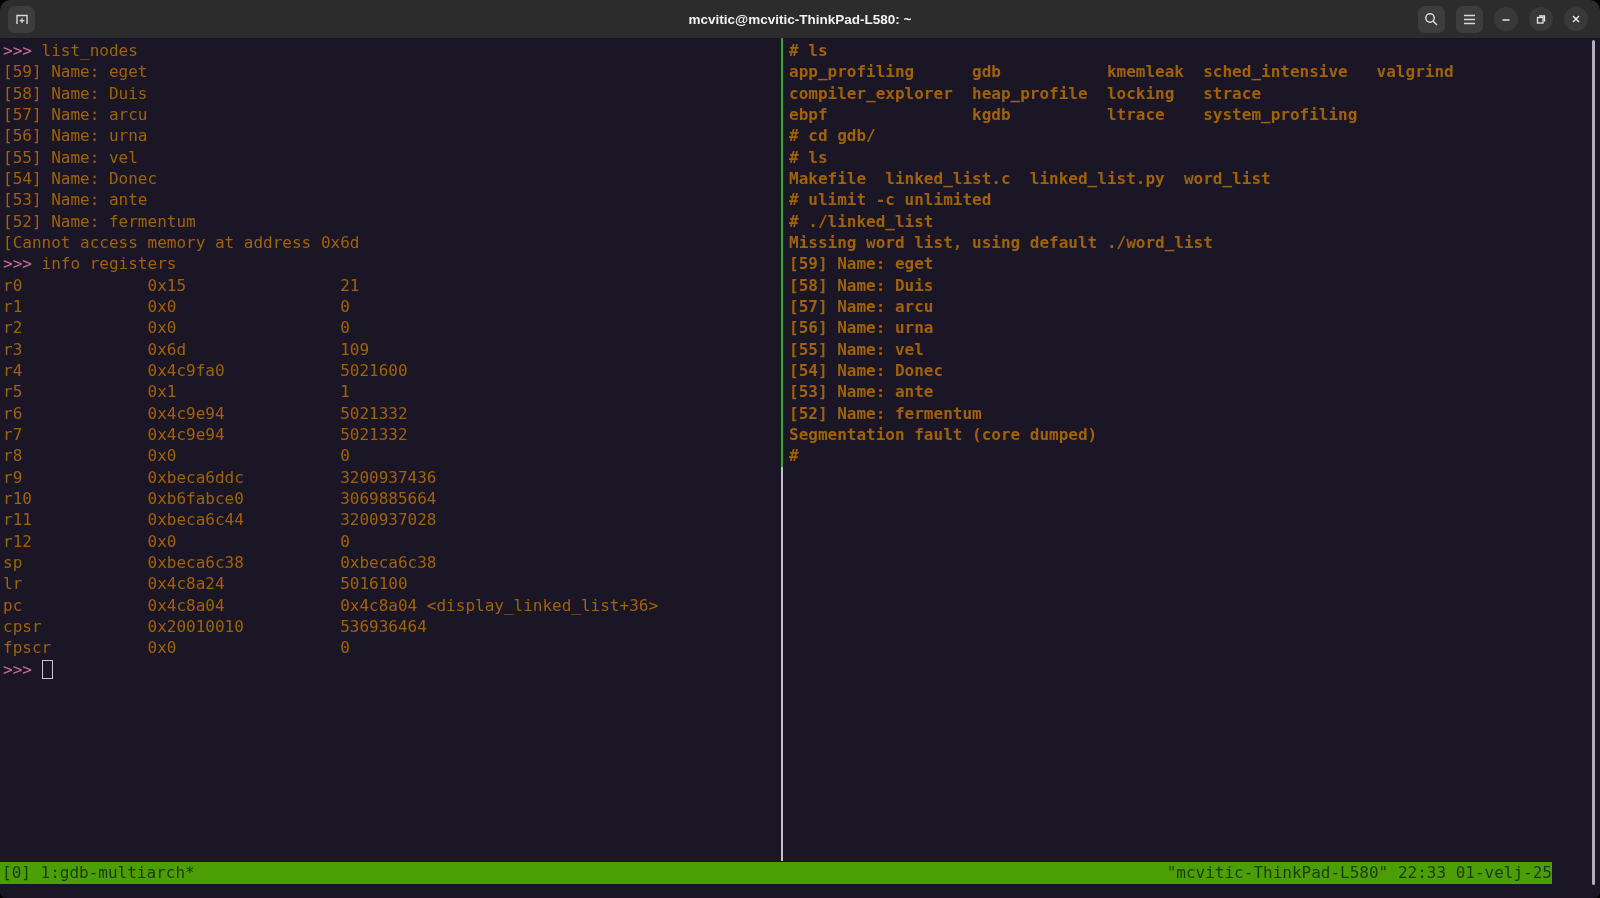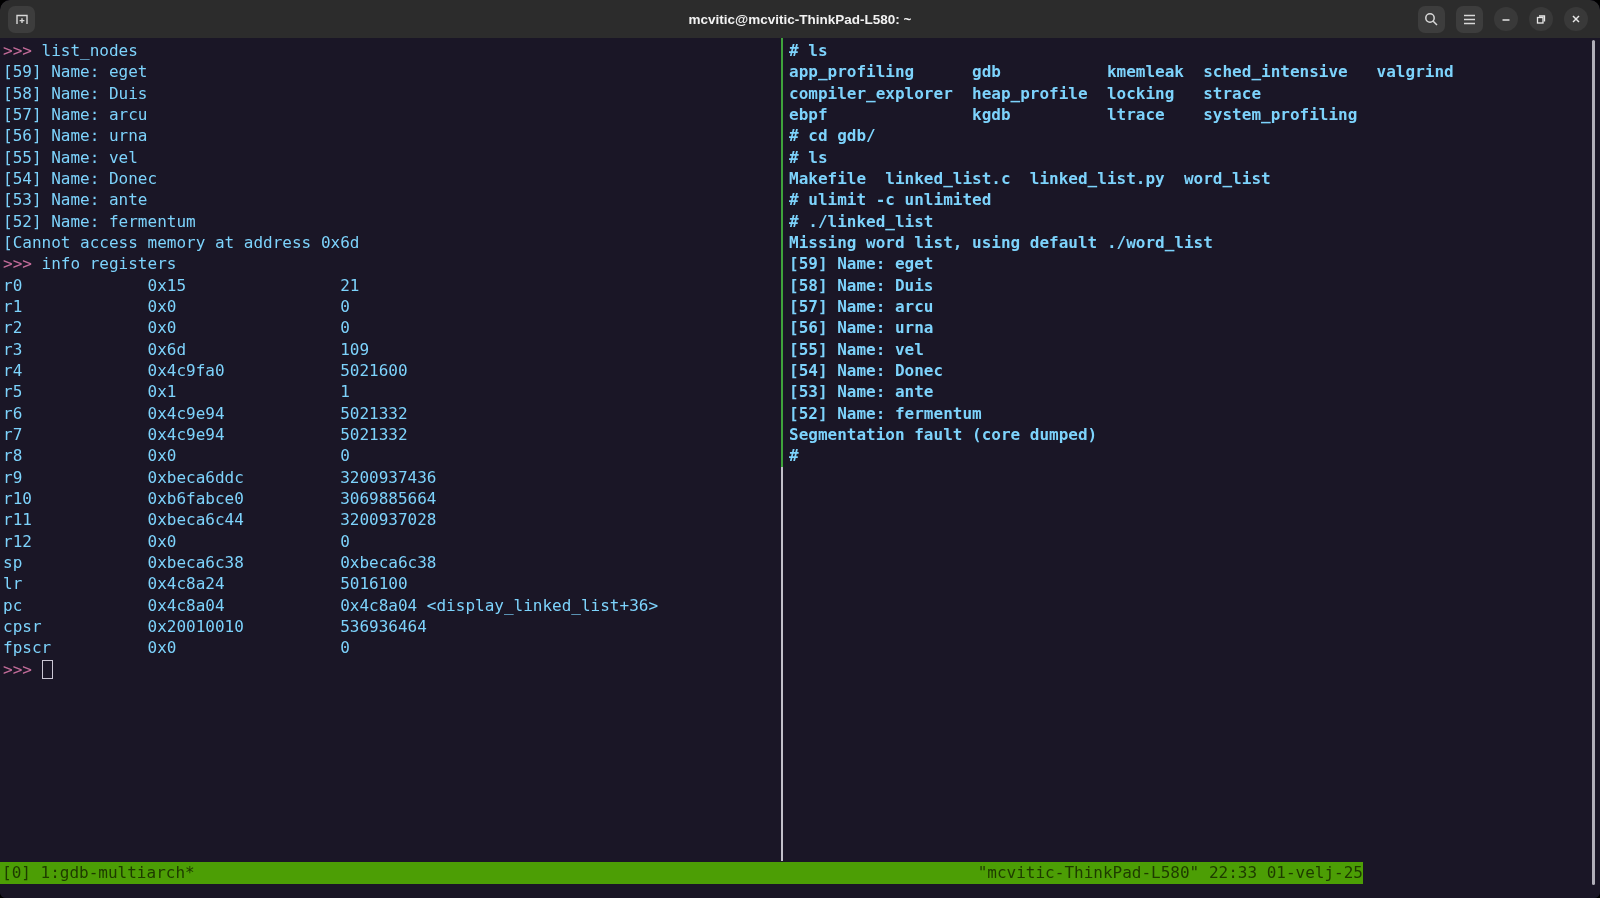--- a/index.html
+++ b/index.html
@@ -34,29 +34,29 @@
   
   .term { position:absolute; top:38px; left:0; right:0; bottom:0; background:#1a1626; }
   .pane {
     position:absolute; top:2px; white-space:pre;
     font-size:16px; line-height:21.33px; color:#d6d2de;
     letter-spacing:0;
   }
   .pane-left { left:3px; }
   .pane-right { left:789px;font-weight:bold; }
   .p { color:#c26b99; }   
-  .f { color:#7dd3fc; }   
+  .f { color:#a16207; }   
   .cur {
     display:inline-block; width:11px; height:19px;
     border:1.5px solid #cac6d3; vertical-align:-4px;
   }
   .div-green { position:absolute; left:781px; top:0; width:2px; height:429px; background:#3fa33c; }
   .div-gray  { position:absolute; left:781px; top:429px; width:2px; height:394px; background:#c2c0c9; }
   .statusbar {
-    position:absolute; left:0; top:824px; width:1363px; height:22px;
+    position:absolute; left:0; top:824px; width:1552px; height:22px;
     background:#4c9e05; color:#1e3b00;
     display:flex; justify-content:space-between; align-items:center;
     font-size:16px; line-height:22px; white-space:pre; padding-left:2px;
   }
   .scrollbar {
     position:absolute; left:1592px; top:2px; width:3px; height:845px;
     background:#b0aeb8; border-radius:2px;
   }
 </style>
 </head>

